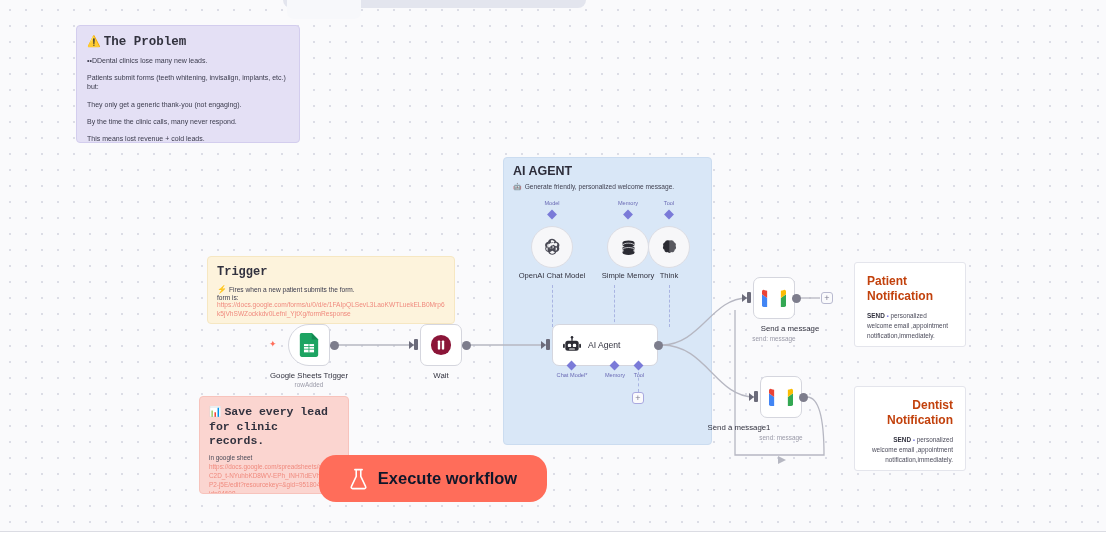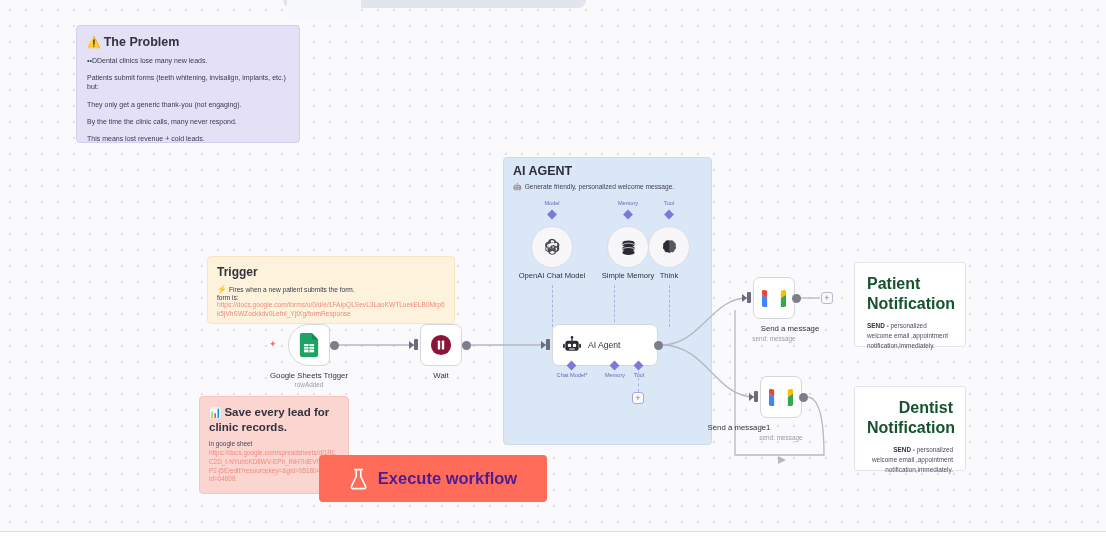--- a/index.html
+++ b/index.html
@@ -54,20 +54,21 @@
   
   .sticky {
     position: absolute;
     border-radius: 4px;
     box-sizing: border-box;
   }
   .sticky-title {
     font-weight: bold;
     color: #32323f;
     margin: 0 0 7px 0;
+    font-family: Liberation Mono, monospace;
   }
   .sticky p {
     margin: 0 0 8px 0;
     line-height: 1.32;
   }
 
   #note-problem {
     left: 76px; top: 25px;
     width: 224px; height: 118px;
     background: #e4e0f5;
@@ -112,25 +113,25 @@
   .note-white {
     position: absolute;
     background: #ffffff;
     border: 1px solid #e4e5ec;
     border-radius: 3px;
     padding: 11px 12px;
     box-sizing: border-box;
     color: #3b3b4d;
   }
   .note-white .nw-title {
-    font-size: 16px;
+    font-size: 12px;
     font-weight: bold;
     line-height: 1.25;
     margin-bottom: 7px;
-    color: #14532d;
+    color: #c2410c;
   }
   .note-white .nw-body { font-size: 6.4px; line-height: 1.5; color: #4d4d5c; }
   .note-white .nw-send { font-weight: bold; color: #32323f; }
   .note-white .nw-sq { color: #7e7ee0; font-size: 6px; }
 
   #note-patient { left: 854px; top: 262px; width: 112px; height: 85px; }
   #note-dentist { left: 854px; top: 386px; width: 112px; height: 85px; text-align: right; }
 
   
   #ai-panel {
@@ -282,22 +283,22 @@
     font-size: 9px;
   }
 
   
   #execute-btn {
     position: absolute;
     left: 319px; top: 455px;
     width: 228px; height: 47px;
     background: #ff6d5a;
     border: none;
-    border-radius: 4px;
-    color: #4c1d95;
+    border-radius: 17px;
+    color: #0f172a;
     font-size: 16.5px;
     font-weight: bold;
     font-family: "Liberation Sans", sans-serif;
     display: flex; align-items: center; justify-content: center;
     gap: 10px;
     cursor: pointer;
   }
   svg { display: block; }
 </style>
 </head>

